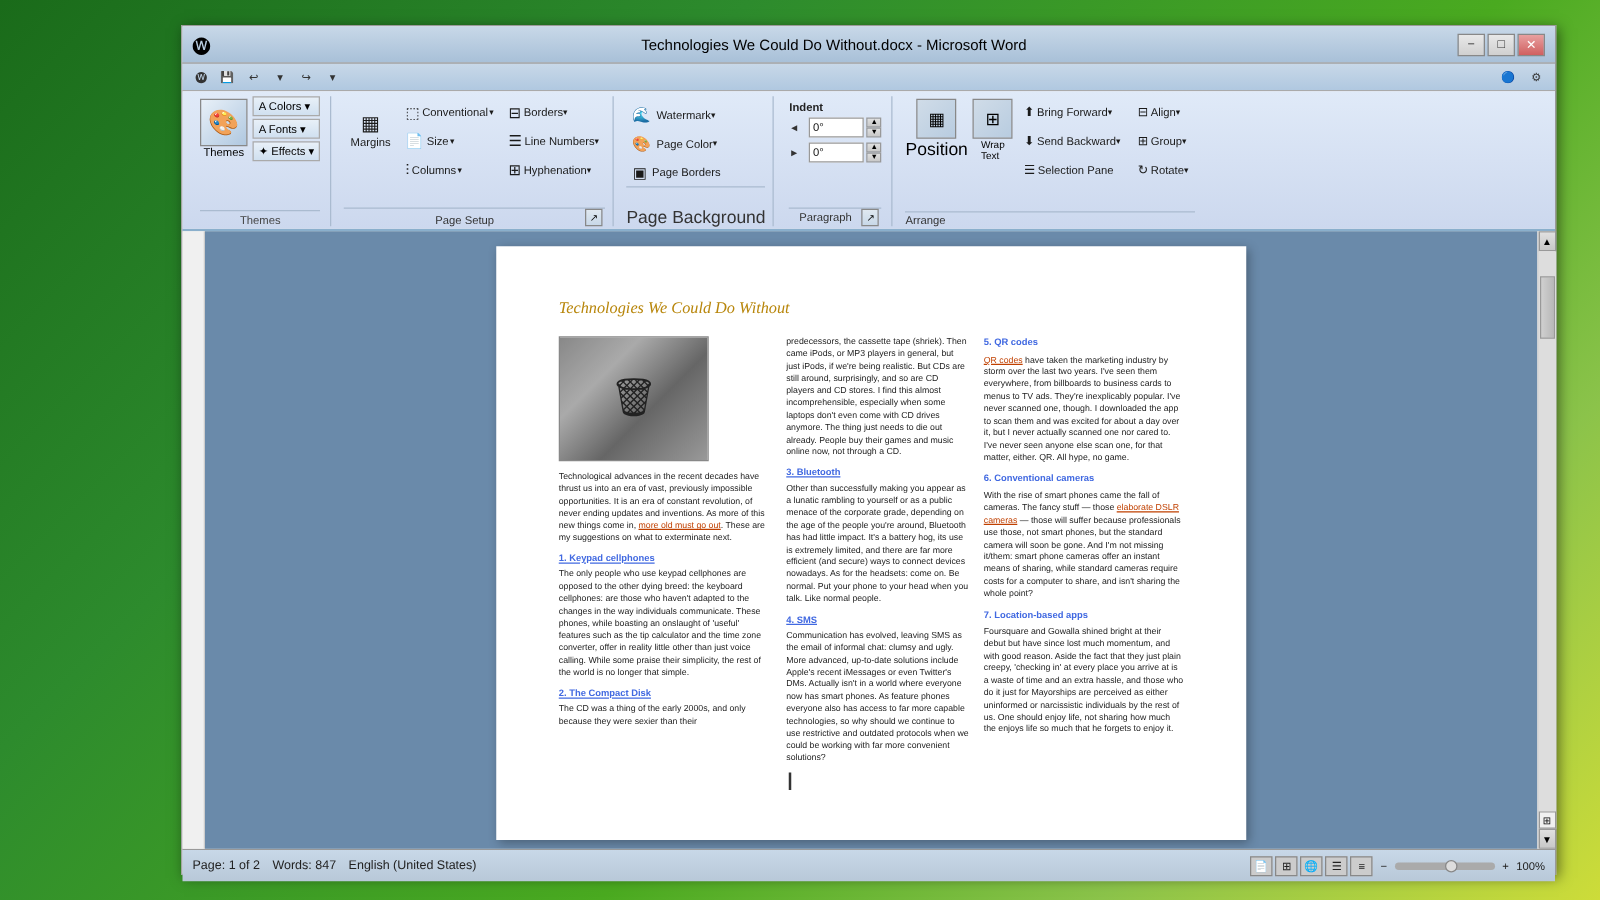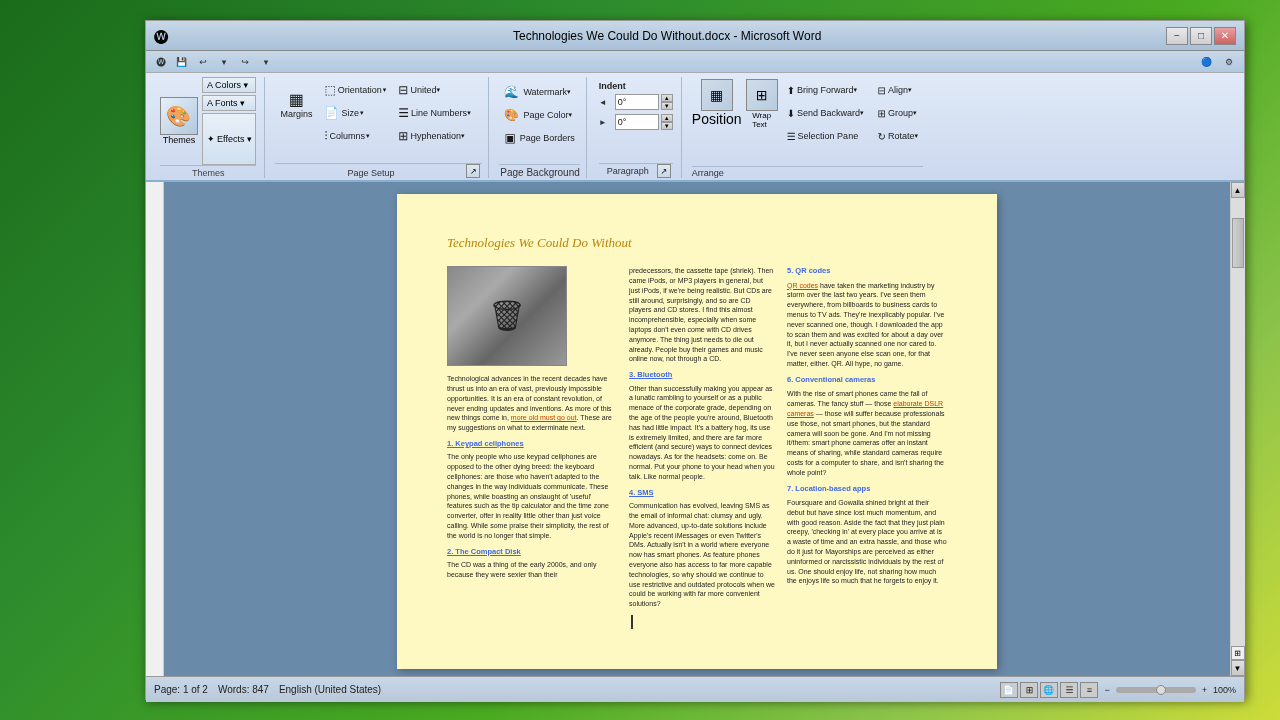--- a/index.html
+++ b/index.html
@@ -226,21 +226,21 @@
       background: linear-gradient(135deg, #d0dce8, #b8cce0);
       border: 1px solid #888;
       display: flex;
       align-items: center;
       justify-content: center;
       font-size: 14px;
     }
 
     .document {
       width: 600px;
-      background: #fef9c3;
+      background: #ffffff;
       box-shadow: 2px 2px 8px rgba(0,0,0,0.3);
       padding: 40px 50px;
       font-size: 7.5px;
       color: #222;
       line-height: 1.4;
     }
 
     .doc-title {
       font-family: 'Lucida Handwriting', cursive;
       font-size: 13px;
@@ -429,54 +429,54 @@
 
       <div style="display:flex;flex-direction:column;align-items:center;padding:0 8px;border-right:1px solid #aabbd0;">
         <div style="display:flex;gap:4px;align-items:center;">
           <div style="display:flex;flex-direction:column;align-items:center;cursor:pointer;">
             <div style="width:38px;height:38px;background:linear-gradient(135deg,#e8f0f8,#b0c8e0);border:1px solid #888;display:flex;align-items:center;justify-content:center;font-size:20px;">🎨</div>
             <span style="font-size:9px;">Themes</span>
           </div>
           <div style="display:flex;flex-direction:column;gap:2px;">
             <div style="font-size:9px;padding:2px 4px;cursor:pointer;background:linear-gradient(to bottom,#e8f0f8,#d0e0f0);border:1px solid #aaa;">A Colors ▾</div>
             <div style="font-size:9px;padding:2px 4px;cursor:pointer;background:linear-gradient(to bottom,#e8f0f8,#d0e0f0);border:1px solid #aaa;">A Fonts ▾</div>
-            <div style="font-size:9px;padding:20px 4px;cursor:pointer;background:linear-gradient(to bottom,#e8f0f8,#d0e0f0);border:1px solid #aaa;">✦ Effects ▾</div>
+            <div style="font-size:9px;padding:2px 4px;cursor:pointer;background:linear-gradient(to bottom,#e8f0f8,#d0e0f0);border:1px solid #aaa;">✦ Effects ▾</div>
           </div>
         </div>
         <span class="ribbon-group-label">Themes</span>
       </div>
 
       <div style="display:flex;flex-direction:column;align-items:flex-start;padding:0 6px;border-right:1px solid #aabbd0;min-width:220px;">
         <div style="display:flex;gap:2px;flex:1;align-items:flex-start;padding-top:2px;">
 
           <div class="r-btn">
             <div style="font-size:16px;">▦</div>
             <span>Margins</span>
           </div>
           <div style="display:flex;flex-direction:column;gap:1px;">
             <div class="r-btn-small">
               <span class="sm-icon">⬚</span>
-              <span>Orientation</span>
+              <span>Conventional</span>
               <span style="font-size:7px;margin-left:1px;">▾</span>
             </div>
             <div class="r-btn-small">
               <span class="sm-icon">📄</span>
               <span>Size</span>
               <span style="font-size:7px;margin-left:1px;">▾</span>
             </div>
             <div class="r-btn-small">
               <span class="sm-icon">⫶</span>
               <span>Columns</span>
               <span style="font-size:7px;margin-left:1px;">▾</span>
             </div>
           </div>
           <div style="display:flex;flex-direction:column;gap:1px;">
             <div class="r-btn-small">
               <span class="sm-icon">⊟</span>
-              <span>United</span>
+              <span>Borders</span>
               <span style="font-size:7px;">▾</span>
             </div>
             <div class="r-btn-small">
               <span class="sm-icon">☰</span>
               <span>Line Numbers</span>
               <span style="font-size:7px;">▾</span>
             </div>
             <div class="r-btn-small">
               <span class="sm-icon">⊞</span>
               <span>Hyphenation</span>
@@ -500,21 +500,21 @@
           <div class="r-btn-small">
             <span style="margin-right:4px;font-size:12px;">🎨</span>
             <span>Page Color</span>
             <span style="font-size:7px;">▾</span>
           </div>
           <div class="r-btn-small">
             <span style="margin-right:4px;font-size:12px;">▣</span>
             <span>Page Borders</span>
           </div>
         </div>
-        <div style="border-top:1px solid #aabbd0;margin-top:auto;font-size:10px;color:#333;text-align:right;padding-top:2px;">Page Background</div>
+        <div style="border-top:1px solid #aabbd0;margin-top:auto;font-size:14px;color:#333;text-align:center;padding-top:15px;">Page Background</div>
       </div>
 
       <div style="display:flex;flex-direction:column;padding:0 8px;border-right:1px solid #aabbd0;">
         <div style="display:flex;gap:12px;padding-top:4px;">
 
           <div class="is-col">
             <span class="is-label">Indent</span>
             <div class="is-row">
               <span class="is-sublab">◄</span>
               <div class="is-input">

